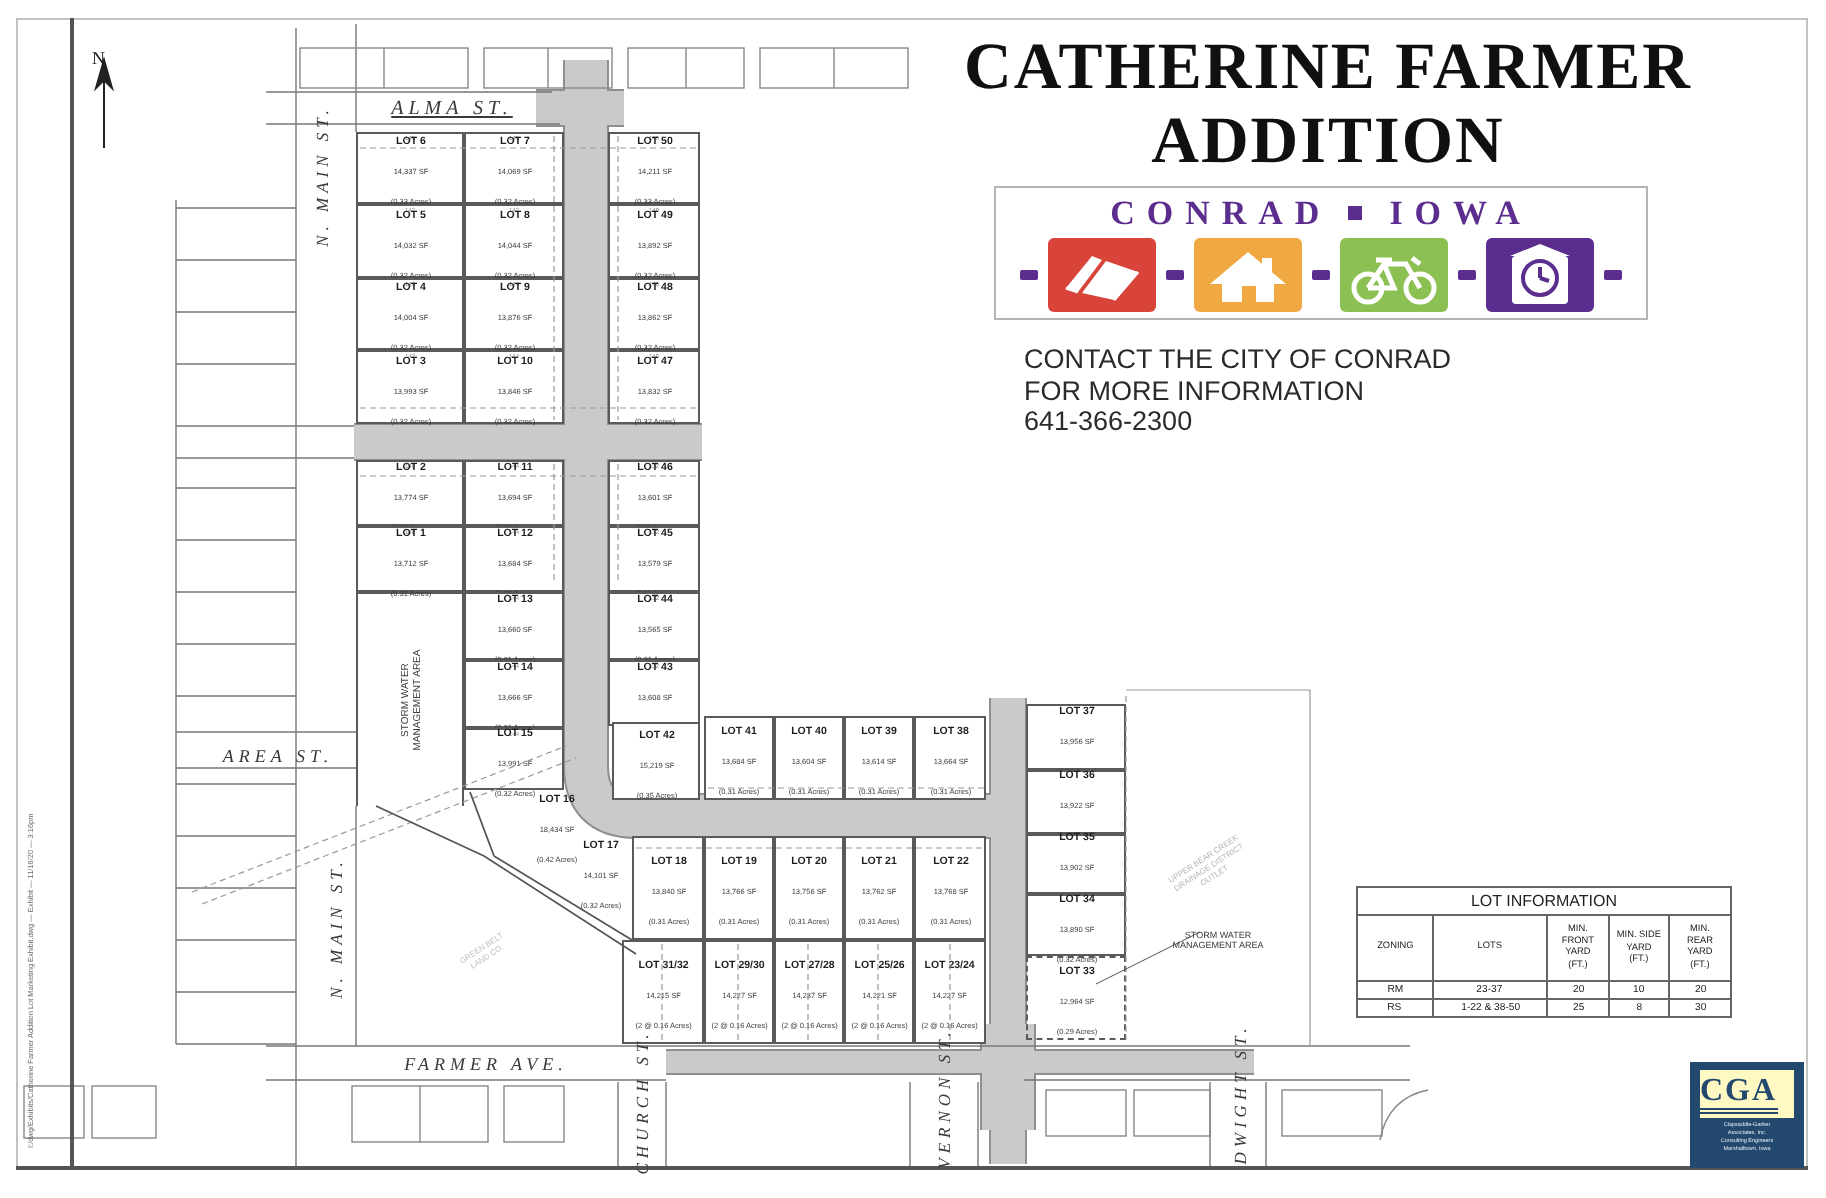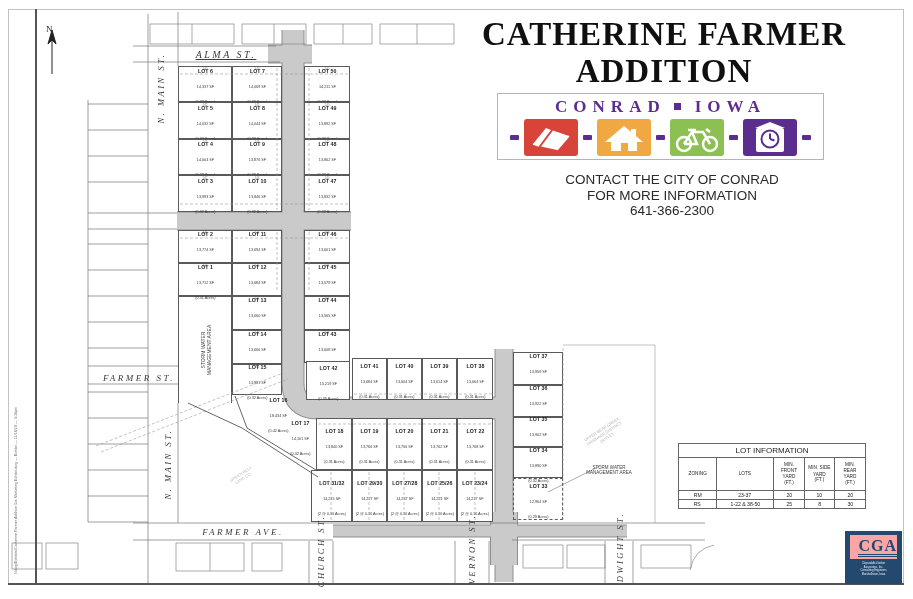--- a/index.html
+++ b/index.html
@@ -38,33 +38,33 @@
                font-family:"Liberation Serif",serif;color:#101010;}
   .title-line{font-size:33px;letter-spacing:1px;line-height:1.12;font-weight:bold;}
   .logo-box{position:absolute;left:497px;top:93px;width:327px;height:67px;border:1px solid #b5b5b5;
             box-sizing:border-box;display:flex;flex-direction:column;align-items:center;z-index:5;background:#fff;}
   .logo-word{height:25px;display:flex;align-items:center;justify-content:center;gap:14px;
              font-family:"Liberation Serif",serif;font-weight:700;font-size:17px;letter-spacing:6px;color:#5b2d8e;}
   .logo-word .dot{width:7px;height:7px;background:#5b2d8e;letter-spacing:0;margin-left:-6px;}
   .logo-tiles{display:flex;align-items:center;gap:5px;}
   .logo-dash{width:9px;height:5px;background:#5b2d8e;border-radius:1px;}
   .tile{width:54px;height:37px;border-radius:3px;display:flex;align-items:center;justify-content:center;}
-  .contact{position:absolute;left:512px;top:172px;width:320px;text-align:center;z-index:5;
+  .contact{position:absolute;left:512px;top:172px;width:320px;z-index:5;
            font-size:13.5px;color:#2a2a2a;line-height:1.15;}
   
   .lot-table-wrap{position:absolute;left:678px;top:443px;width:188px;z-index:5;}
   table.lot-table{width:100%;border-collapse:collapse;font-size:6px;color:#222;}
   table.lot-table td,table.lot-table th{border:0.7px solid #666;text-align:center;padding:1px 0;font-weight:400;}
   .lt-title{font-size:8px;font-weight:700;height:11px;}
   .lt-head span{display:inline-block;transform:scale(.78);white-space:pre-line;line-height:1.25;}
   .lt-cell span{display:inline-block;transform:scale(.85);}
   
   .cga{position:absolute;left:845px;top:531px;width:57px;height:53px;background:#24496e;z-index:5;}
-  .cga-inner{position:absolute;left:5px;top:4px;width:47px;height:24px;background:#fca5a5;
-             display:flex;align-items:center;justify-content:flex-end;}
+  .cga-inner{position:absolute;left:5px;top:4px;width:47px;height:24px;background:#fef9c3;
+             display:flex;align-items:center;justify-content:flex-start;}
   .cga-text{font-family:"Liberation Serif",serif;font-weight:700;font-size:16px;color:#24496e;
             border-bottom:3px double #24496e;line-height:1;letter-spacing:1px;}
   .cga-caption{position:absolute;left:0;top:30px;width:57px;text-align:center;color:#e8eef5;
                font-size:5px;transform:scale(.55);transform-origin:50% 0;line-height:1.4;}
   
   .stamp{position:absolute;left:13px;top:574px;width:232px;transform:rotate(-90deg);
          transform-origin:0 0;font-size:6px;color:#6a6a6a;z-index:4;}
   .stamp span{display:inline-block;transform:scale(.62);transform-origin:0 50%;white-space:nowrap;}
 </style>
 </head>
@@ -439,21 +439,21 @@
       <polygon points="52,30 48,44 52,40 56,44"></polygon>
     </g>
   </svg>
 
   <div class="north">
     <span class="n-letter">N</span>
   </div>
 
   <div id="label-layer">
       <div class="slabel" style="left: 166px; top: 40px; width: 120px; height: 28px; font-size: 10px; text-decoration: underline;">ALMA  ST.</div>
-      <div class="slabel" style="left: 79px; top: 364px; width: 120px; height: 28px; font-size: 9px;">FARMER  ST.</div>
+      <div class="slabel" style="left: 79px; top: 364px; width: 120px; height: 28px; font-size: 9px;">AREA  ST.</div>
       <div class="slabel" style="left: 183px; top: 518px; width: 120px; height: 28px; font-size: 9px;">FARMER  AVE.</div>
       <div class="slabel" style="left: 101px; top: 74px; width: 120px; height: 28px; font-size: 8.5px; transform: rotate(-90deg);">N.  MAIN  ST.</div>
       <div class="slabel" style="left: 108px; top: 450px; width: 120px; height: 28px; font-size: 8.5px; transform: rotate(-90deg);">N.  MAIN  ST.</div>
       <div class="slabel" style="left: 261px; top: 537px; width: 120px; height: 28px; font-size: 8.5px; transform: rotate(-90deg);">CHURCH ST.</div>
       <div class="slabel" style="left: 412px; top: 535px; width: 120px; height: 28px; font-size: 8.5px; transform: rotate(-90deg);">VERNON ST.</div>
       <div class="slabel" style="left: 560px; top: 533px; width: 120px; height: 28px; font-size: 8.5px; transform: rotate(-90deg);">DWIGHT ST.</div>
       <div class="ann" style="left: 146px; top: 336px; width: 120px; height: 28px; font-size: 5px; transform: rotate(-90deg); color: rgb(60, 60, 60);">STORM WATER
 MANAGEMENT AREA</div>
       <div class="ann" style="left: 549px; top: 456px; width: 120px; height: 28px; font-size: 4.5px; color: rgb(60, 60, 60);">STORM WATER
 MANAGEMENT AREA</div>

